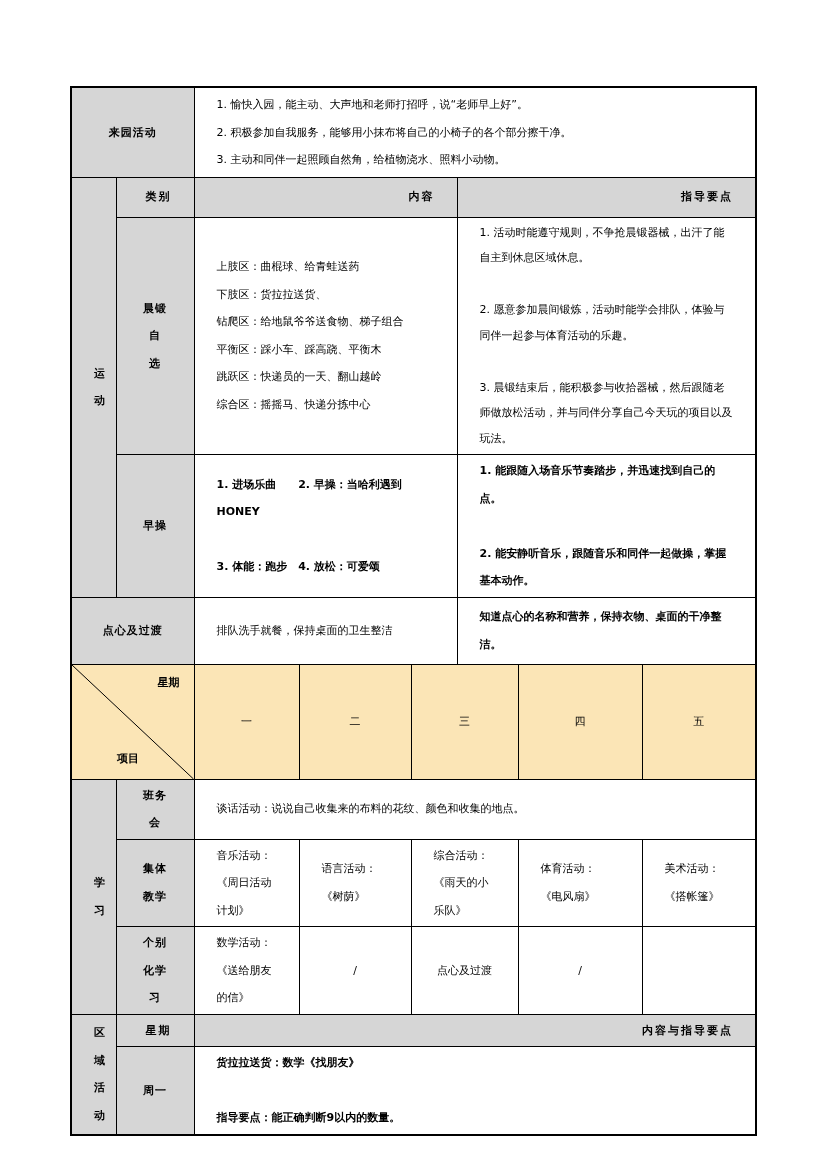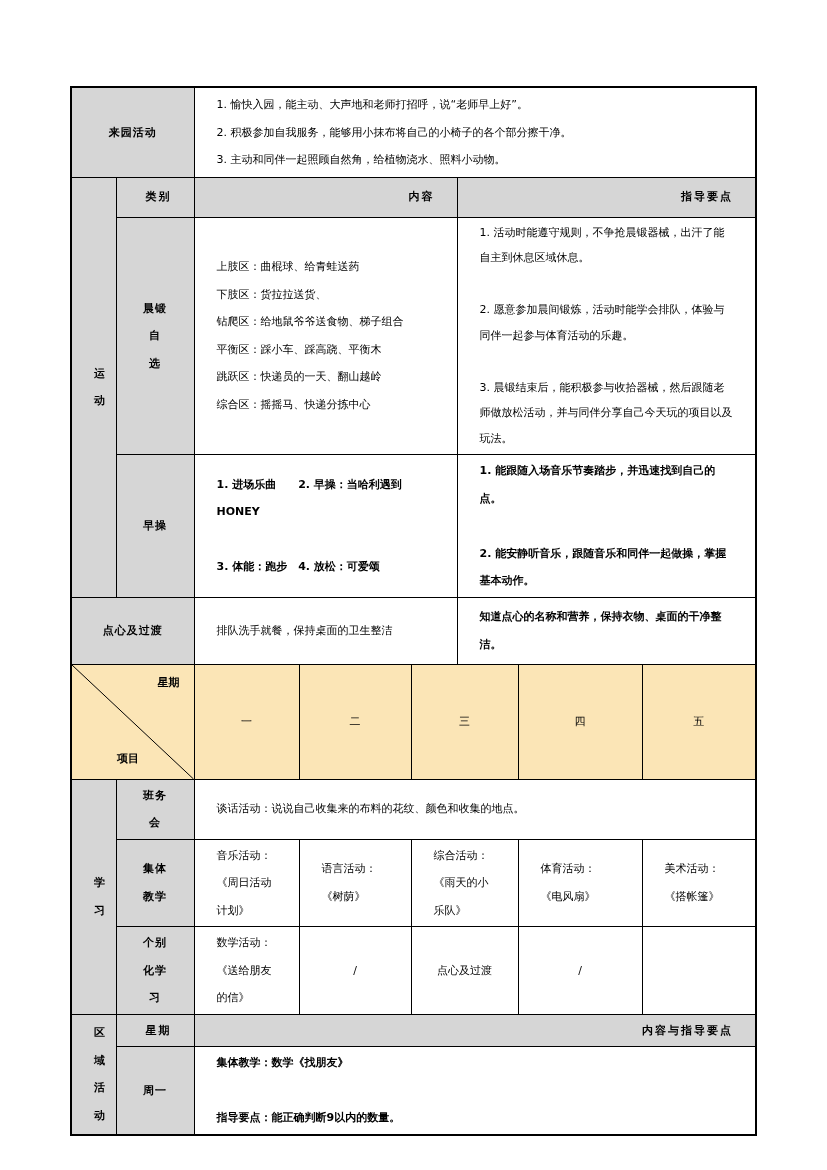--- a/index.html
+++ b/index.html
@@ -224,18 +224,18 @@
     <td class="lbl vlabel lh-xs" rowspan="2">区
 域
 活
 动</td>
     <td class="hdr lh-xs">星期</td>
     <td class="hdr lh-xs" colspan="6">内容与指导要点</td>
   </tr>
 
   <tr style="height:69px">
     <td class="lbl">周一</td>
-    <td class="lh-sm" colspan="6">集体教学：数学《找朋友》
+    <td class="lh-sm" colspan="6">货拉拉送货：数学《找朋友》
 
 指导要点：能正确判断9以内的数量。</td>
   </tr>
 </tbody>
   </table>
 
 </body></html>

